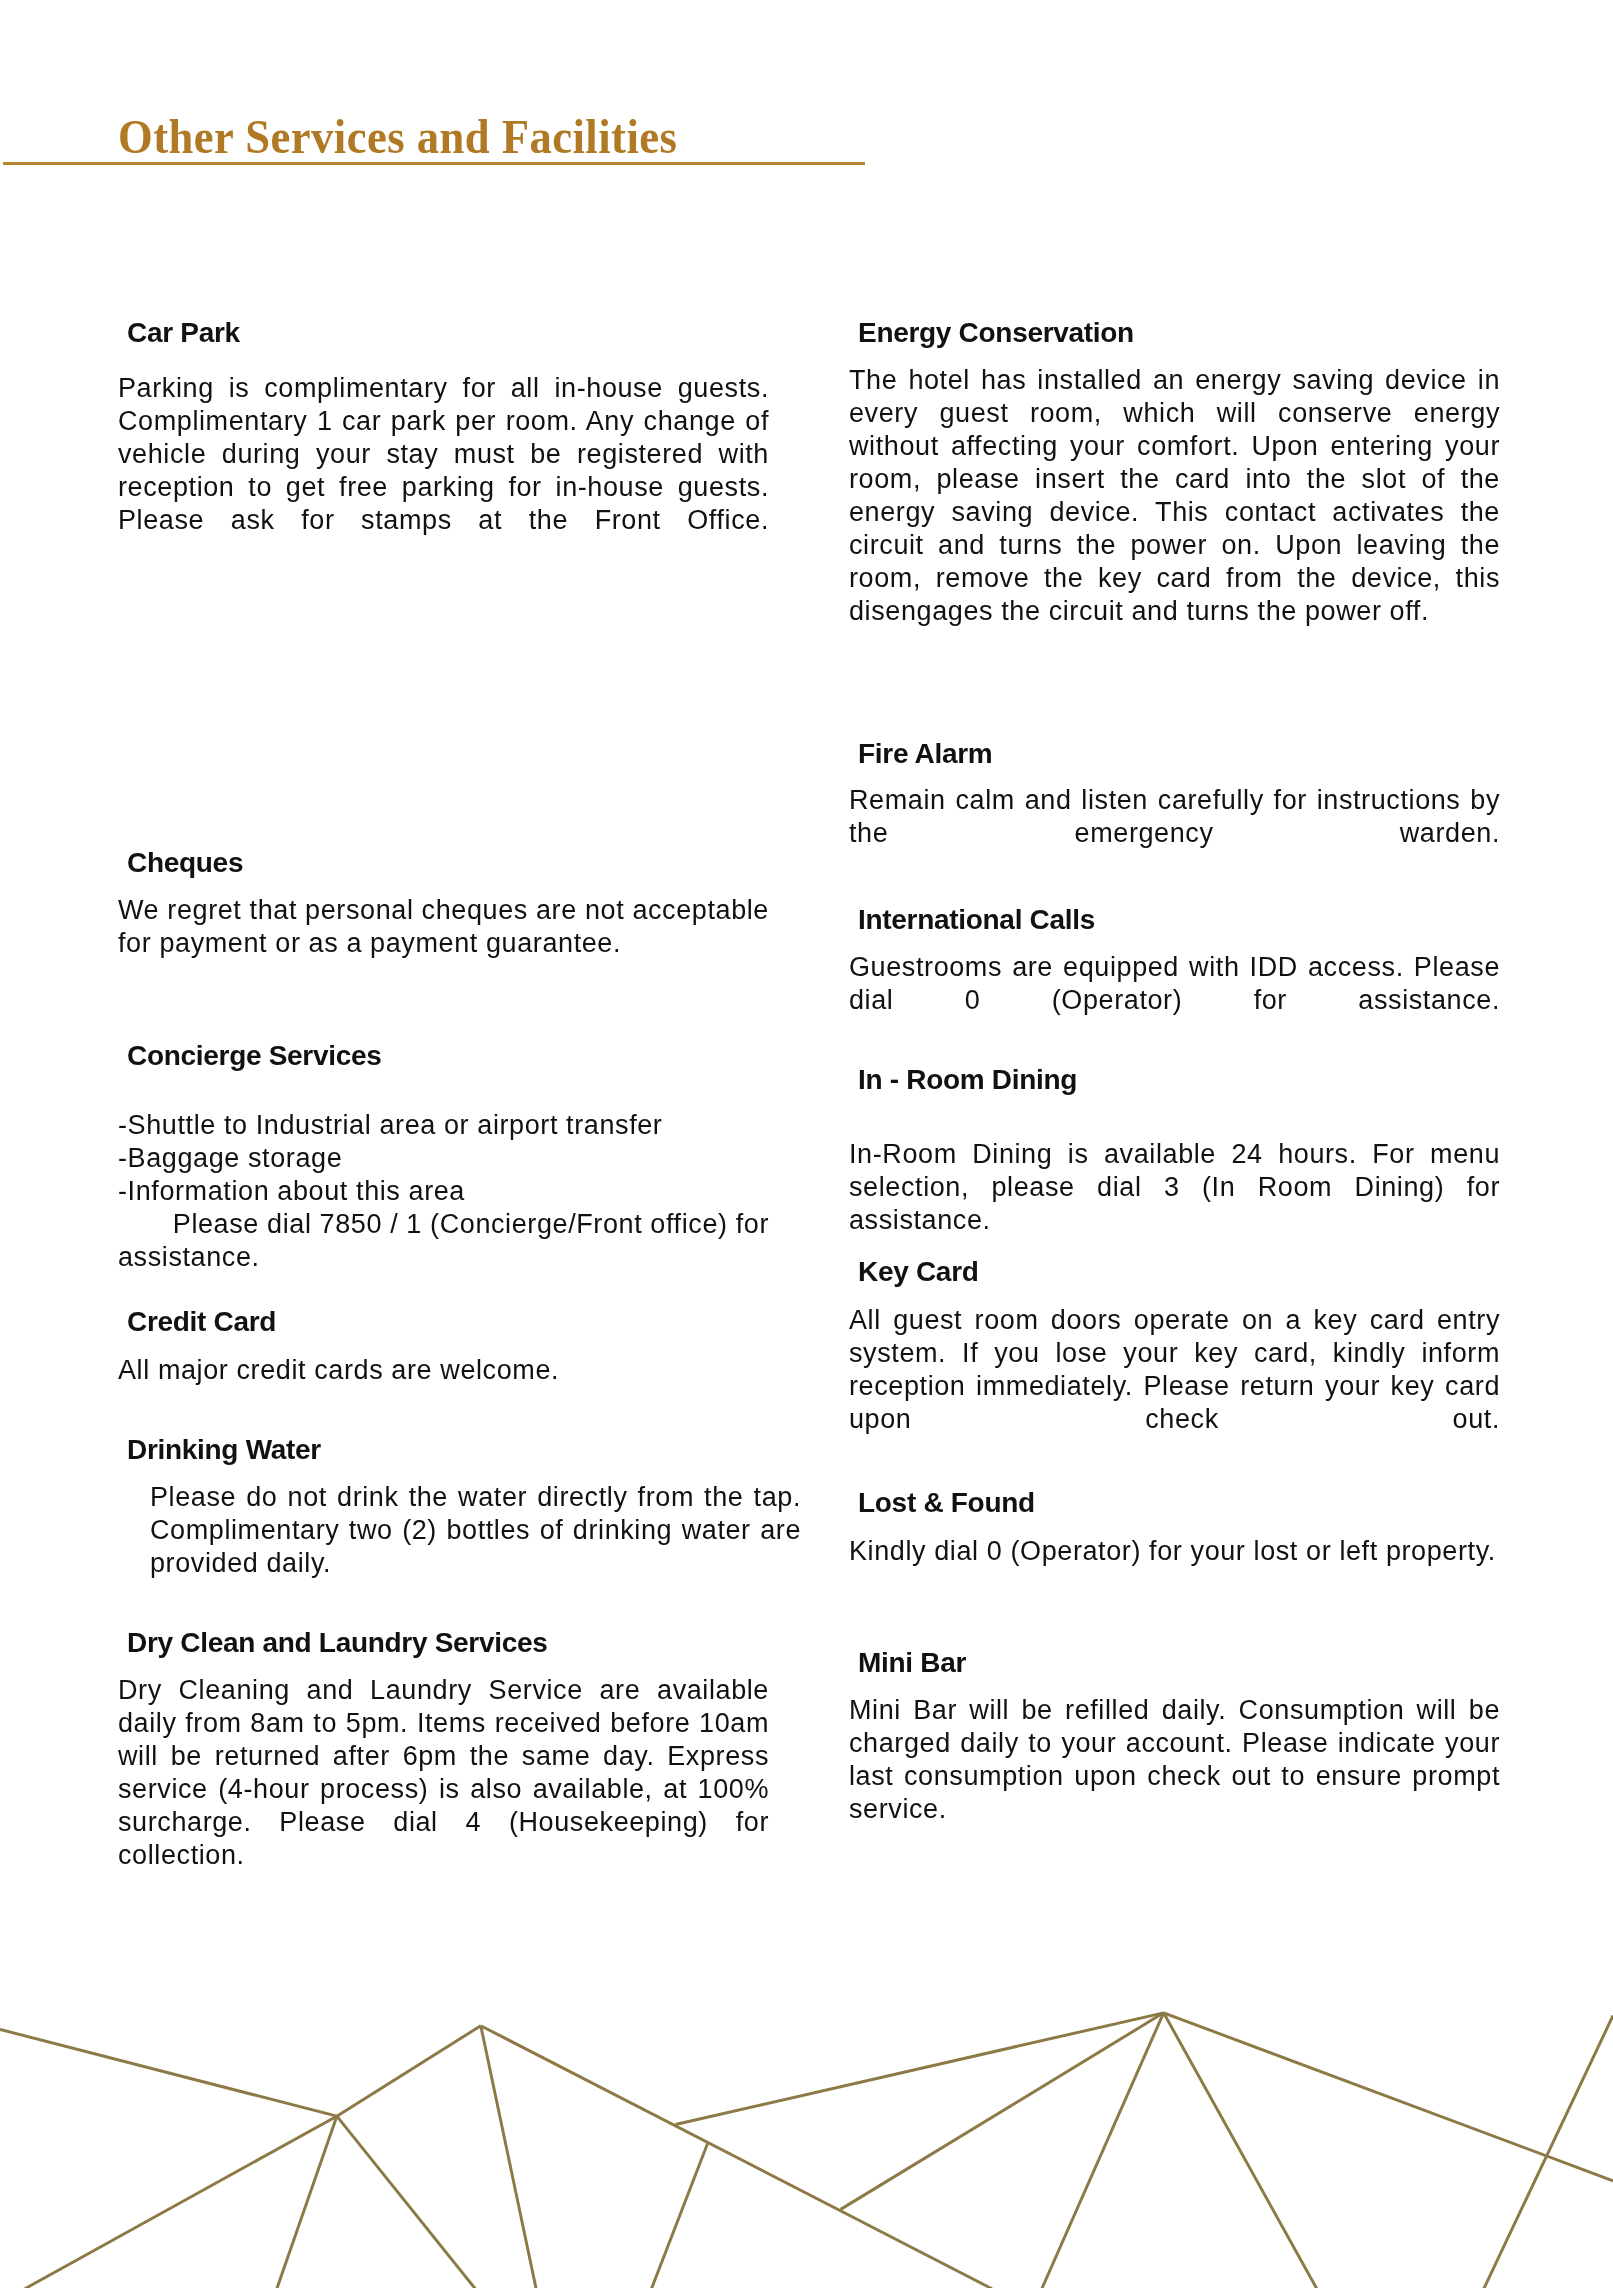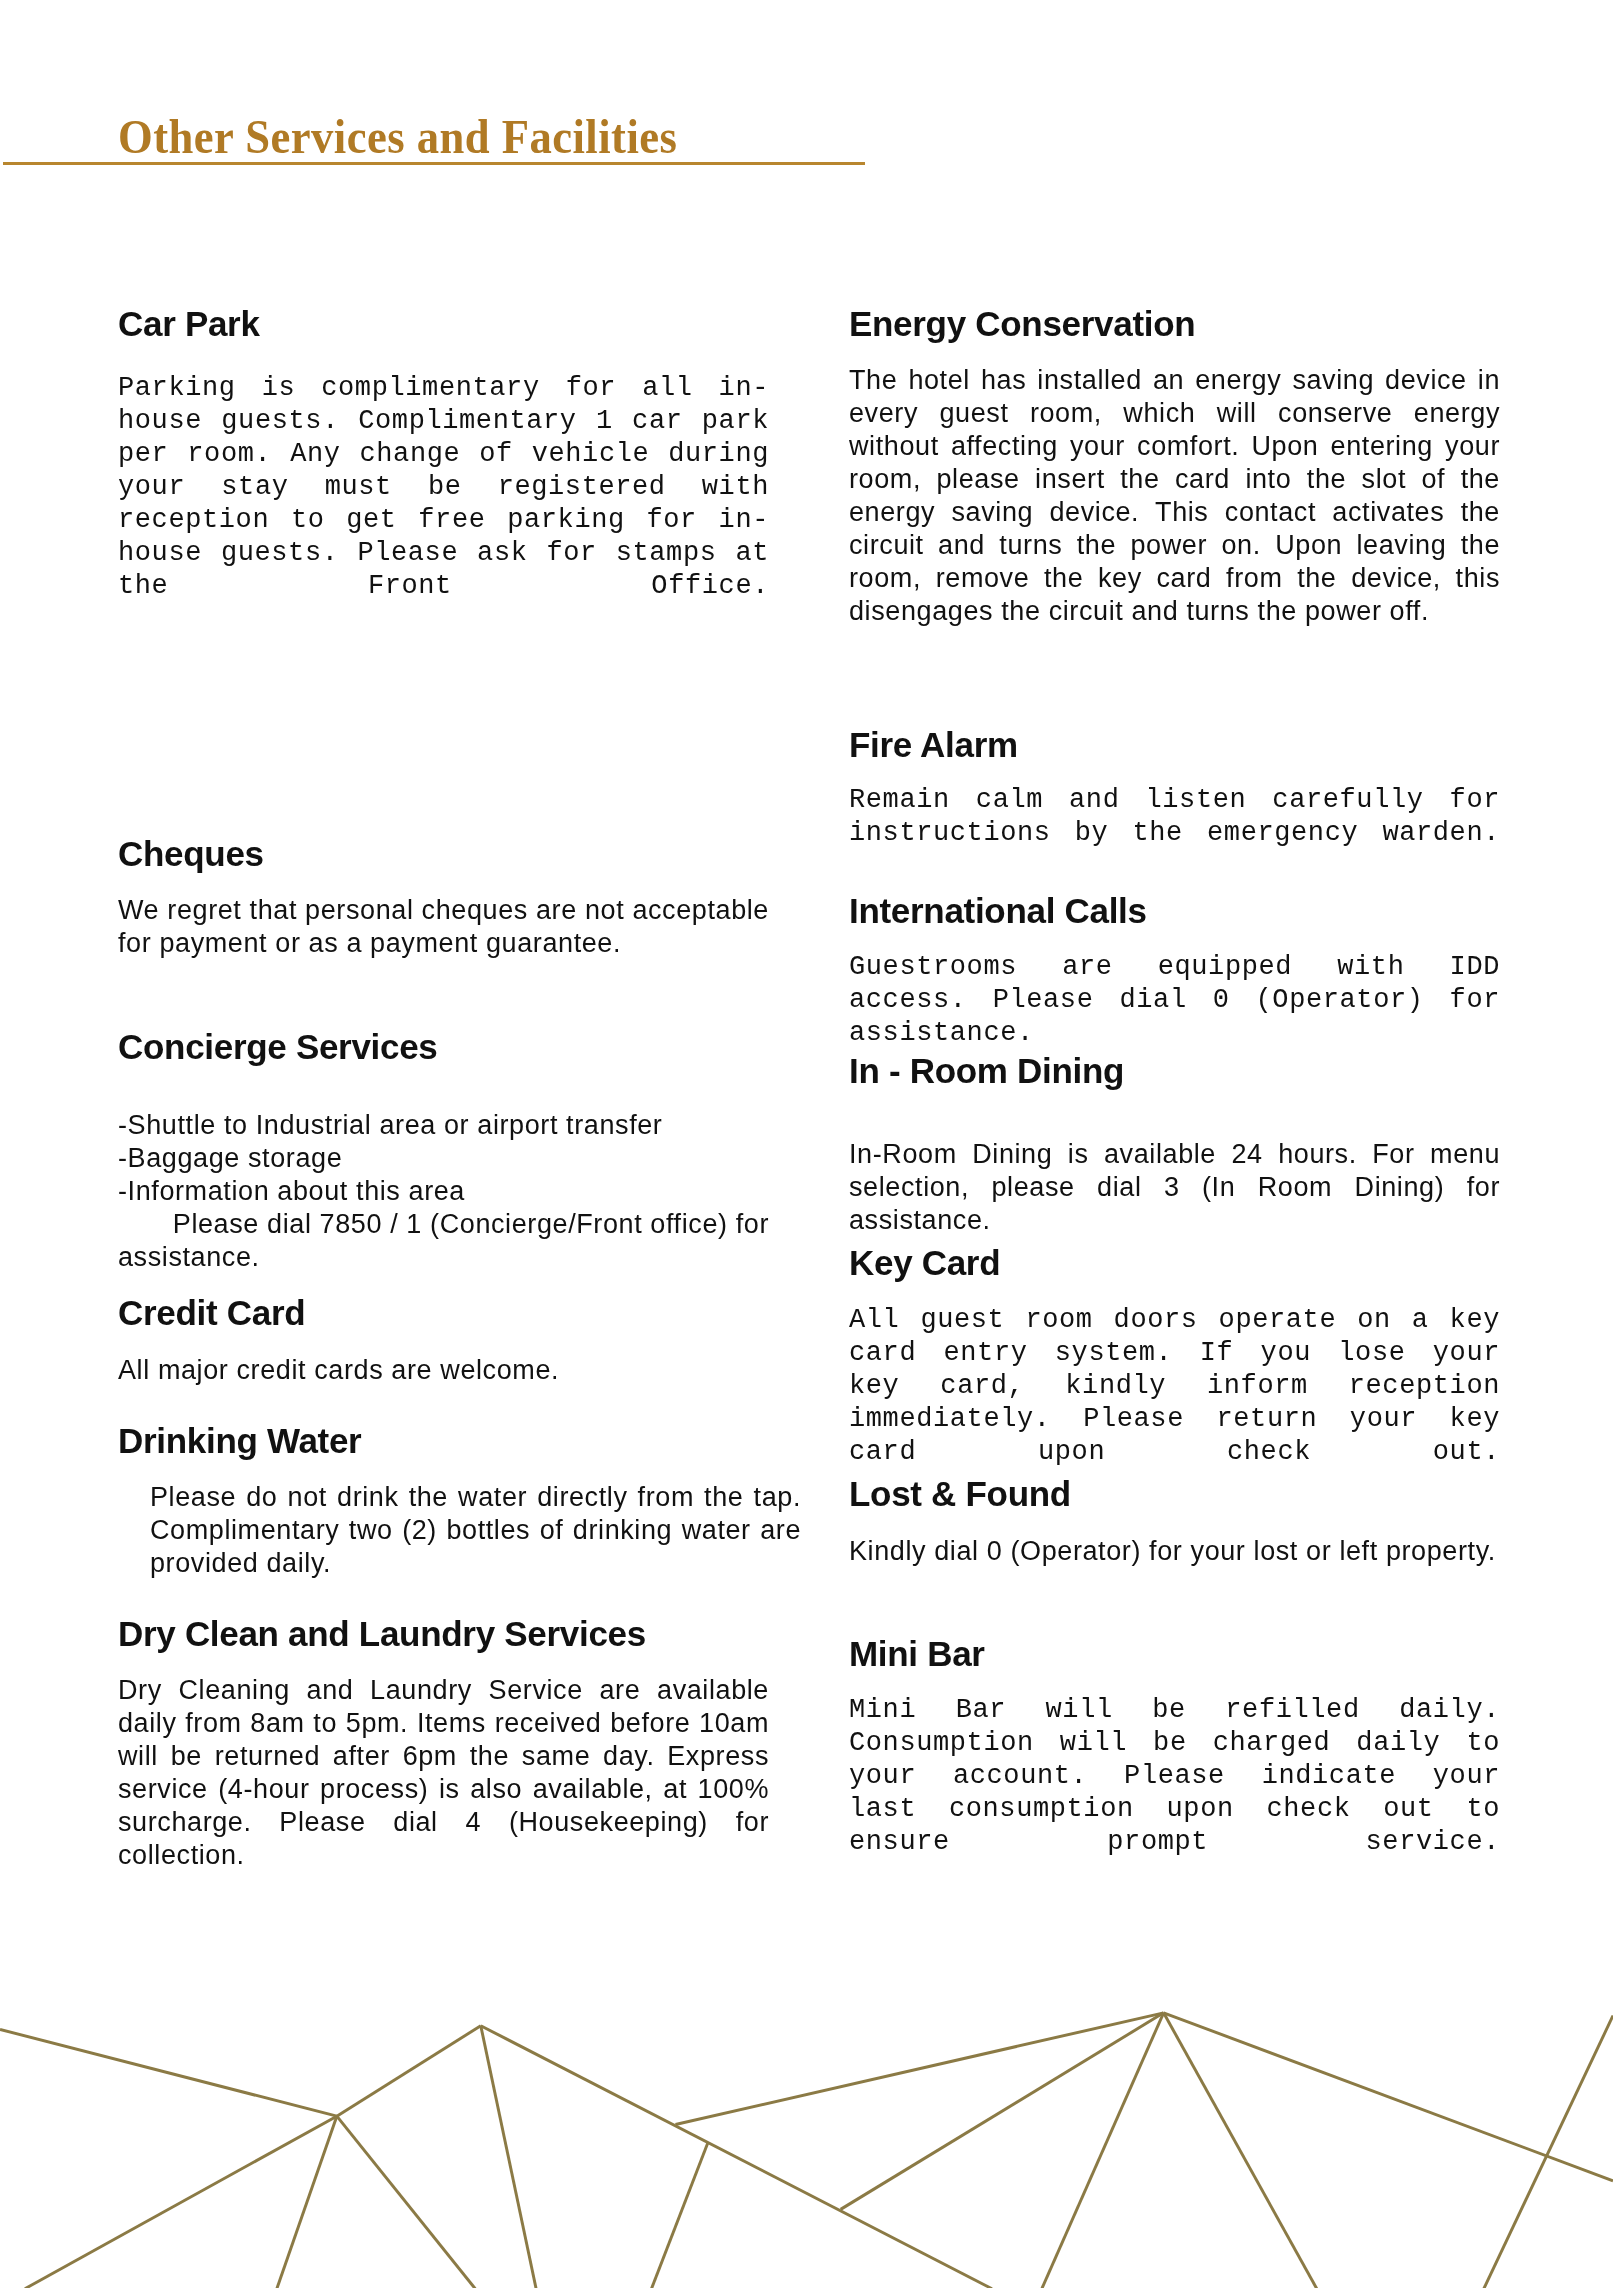--- a/index.html
+++ b/index.html
@@ -14,31 +14,31 @@
     transform: scaleX(0.93); transform-origin: left top;
     white-space: nowrap; margin: 0;
   }
   .title-rule {
     position: absolute; left: 2.8px; top: 162px; width: 862px; height: 2.8px;
     background: #B8862E;
   }
 
   .section { position: absolute; width: 651px; }
   .section h2 {
-    margin: 0; font-family: "Liberation Sans", "DejaVu Sans", sans-serif;
-    font-weight: bold; font-size: 35px; line-height: 37px; color: #111111;
+    margin: 9px; font-family: "Liberation Sans", "DejaVu Sans", sans-serif;
+    font-weight: bold; font-size: 28px; line-height: 37px; color: #111111;
     letter-spacing: -0.3px;
   }
   .section p {
     margin: 0; font-family: "Liberation Sans", "DejaVu Sans", sans-serif;
     font-size: 27px; line-height: 33px; color: #111111;
     text-align: justify; text-align-last: left;
     letter-spacing: 0.6px;
   }
-  .section p.justify-last { text-align-last: justify; font-family: Liberation Mono, monospace; }
+  .section p.justify-last { text-align-last: justify; }
   .section .body { position: absolute; left: 0; width: 651px; }
   .section .line { display: block; }
 
   .deco { position: absolute; left: 0; top: 0; width: 1613px; height: 2289px; pointer-events: none; }
   .deco line { stroke: #8B7A45; stroke-width: 3.2; stroke-linecap: butt; }
 </style>
 </head>
 <body>
 
 <div class="page">

